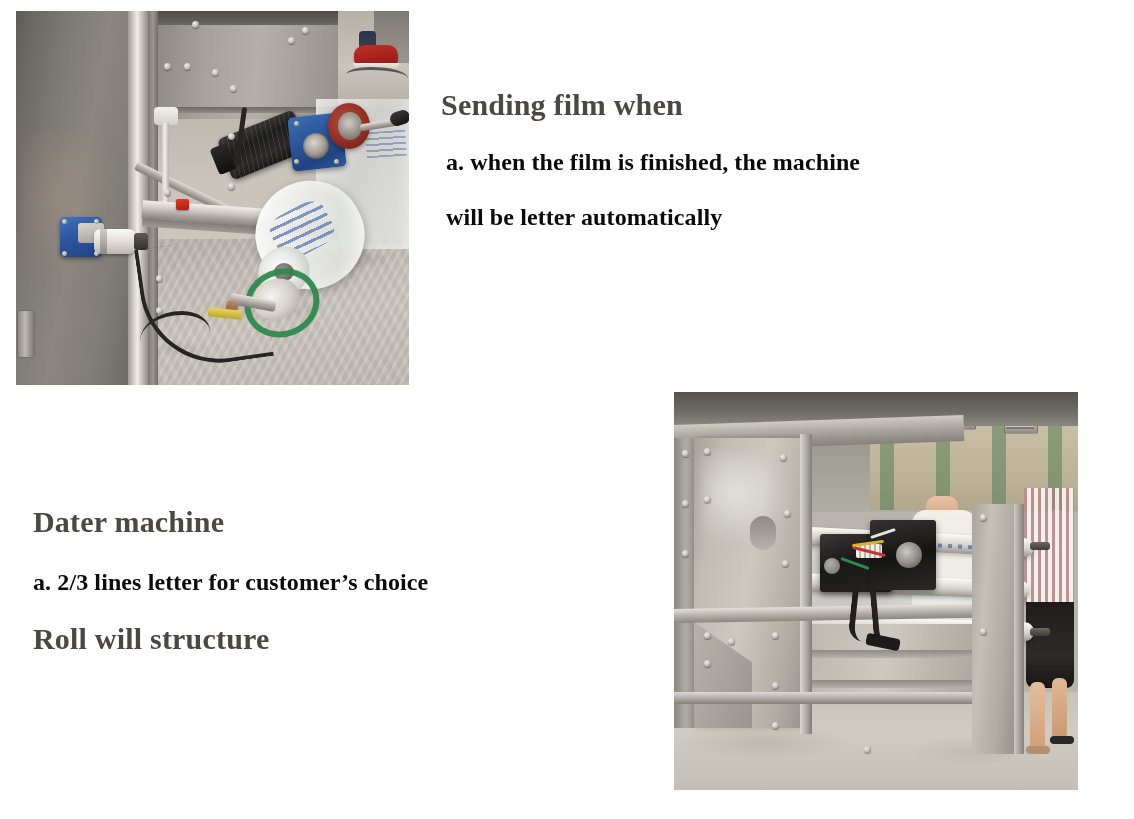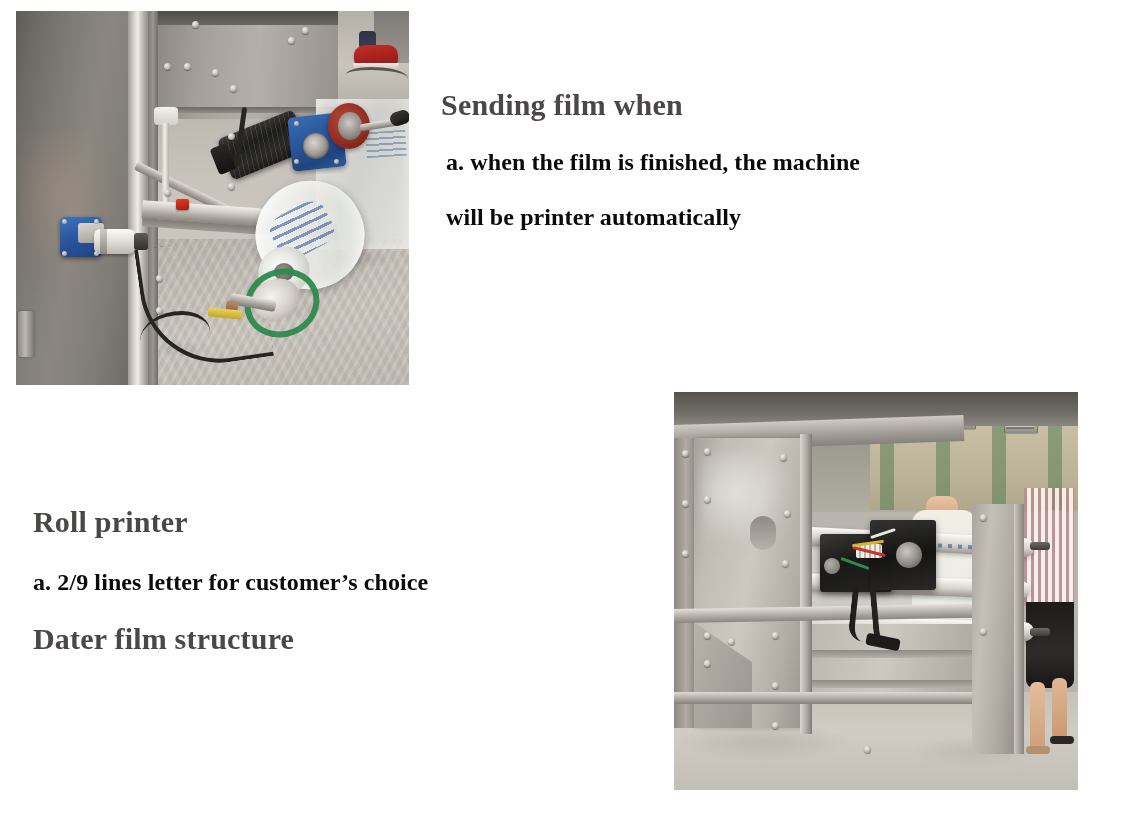--- a/index.html
+++ b/index.html
@@ -703,25 +703,25 @@
   <div class="bolt" style="left:148px;top:178px;"></div>
   <div class="bolt" style="left:176px;top:10px;"></div>
   <div class="bolt" style="left:272px;top:26px;"></div>
   <div class="bolt" style="left:286px;top:16px;"></div>
   <div class="bolt" style="left:140px;top:264px;"></div>
   <div class="bolt" style="left:140px;top:296px;"></div>
 </div>
 
 <div class="heading" id="h-sending">Sending film when</div>
 <div class="body-line" id="b-sending-1">a. when the film is finished, the machine</div>
-<div class="body-line" id="b-sending-2">will be printer automatically</div>
-
-<div class="heading" id="h-dater">Roll printer</div>
-<div class="body-line" id="b-dater-1">a. 2/9 lines letter for customer’s choice</div>
-<div class="heading" id="h-roll">Dater film structure</div>
+<div class="body-line" id="b-sending-2">will be letter automatically</div>
+
+<div class="heading" id="h-dater">Dater machine</div>
+<div class="body-line" id="b-dater-1">a. 2/3 lines letter for customer’s choice</div>
+<div class="heading" id="h-roll">Roll will structure</div>
 
 <div class="photo" id="photo-roll-film-structure">
 
   <div class="layer p2-sky"></div>
   <div class="layer p2-building"></div>
   <div class="layer p2-shutters"></div>
 
   <div class="p2-ac" style="left:212px;top:6px;width:34px;height:22px;"></div>
   <div class="p2-ac-grill" style="left:214px;top:9px;width:30px;height:16px;"></div>
   <div class="p2-ac" style="left:268px;top:14px;width:32px;height:22px;"></div>

